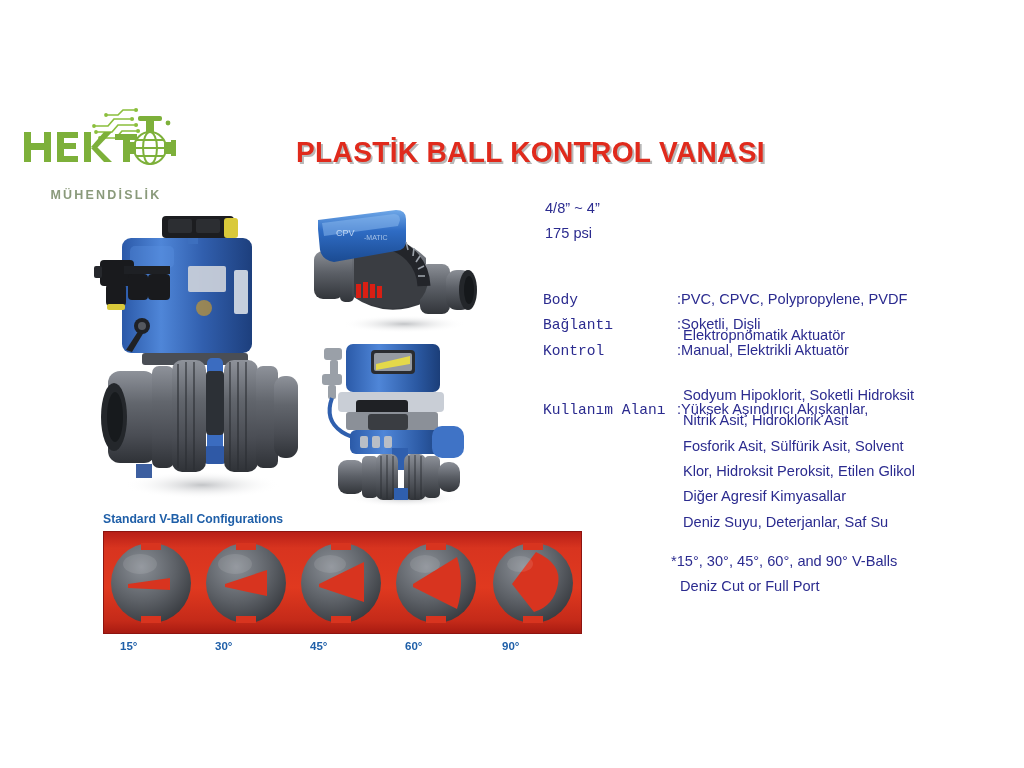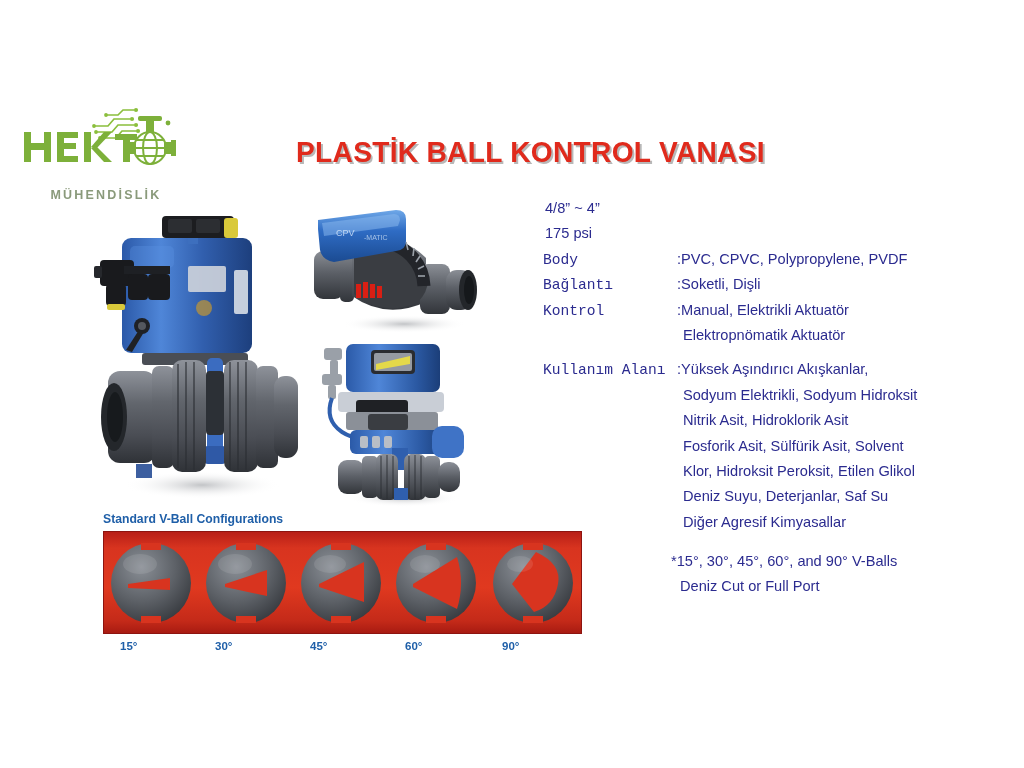--- a/index.html
+++ b/index.html
@@ -66,21 +66,21 @@
     position: absolute;
     left: 543px;
     top: 196px;
     width: 470px;
     color: #2b2b8f;
     font-size: 14.6px;
     line-height: 25.4px;
   }
   .spec-row { position: relative; height: 25.4px; white-space: nowrap; }
   .spec-label { display: inline-block; width: 134px; font-family: Liberation Mono, monospace; }
-  .spec-value { display: inline-block; }
+  .spec-value { display: inline-block; margin-top: 40px; }
   .spec-cont  { padding-left: 140px; }
   .spec-plain { padding-left: 2px; }
   .spec-gap   { height: 9px; }
   #note {
     position: absolute;
     left: 543px;
     top: 549px;
     width: 470px;
     color: #2b2b8f;
     font-size: 14.6px;
@@ -405,26 +405,26 @@
   <div class="spec-row">
     <span class="spec-label">Kontrol</span><span class="spec-value">:Manual, Elektrikli Aktuatör</span>
   </div>
   <div class="spec-row"><span class="spec-cont">Elektropnömatik Aktuatör</span></div>
 
   <div class="spec-gap"></div>
 
   <div class="spec-row">
     <span class="spec-label">Kullanım Alanı</span><span class="spec-value">:Yüksek Aşındırıcı Akışkanlar,</span>
   </div>
-  <div class="spec-row"><span class="spec-cont">Sodyum Elektrikli, Sodyum Hidroksit</span></div>
+  <div class="spec-row"><span class="spec-cont">Sodyum Hipoklorit, Soketli Hidroksit</span></div>
   <div class="spec-row"><span class="spec-cont">Nitrik Asit, Hidroklorik Asit</span></div>
   <div class="spec-row"><span class="spec-cont">Fosforik Asit, Sülfürik Asit, Solvent</span></div>
   <div class="spec-row"><span class="spec-cont">Klor, Hidroksit Peroksit, Etilen Glikol</span></div>
+  <div class="spec-row"><span class="spec-cont">Diğer Agresif Kimyasallar</span></div>
   <div class="spec-row"><span class="spec-cont">Deniz Suyu, Deterjanlar, Saf Su</span></div>
-  <div class="spec-row"><span class="spec-cont">Diğer Agresif Kimyasallar</span></div>
 </div>
 
 <div id="note">
   <div class="spec-row"><span class="n1">*15°, 30°, 45°, 60°, and 90° V-Balls</span></div>
   <div class="spec-row"><span class="n2">Deniz Cut or Full Port</span></div>
 </div>
 
 <div id="vball-heading">Standard V-Ball Configurations</div>
 
 <div id="vball-panel">

